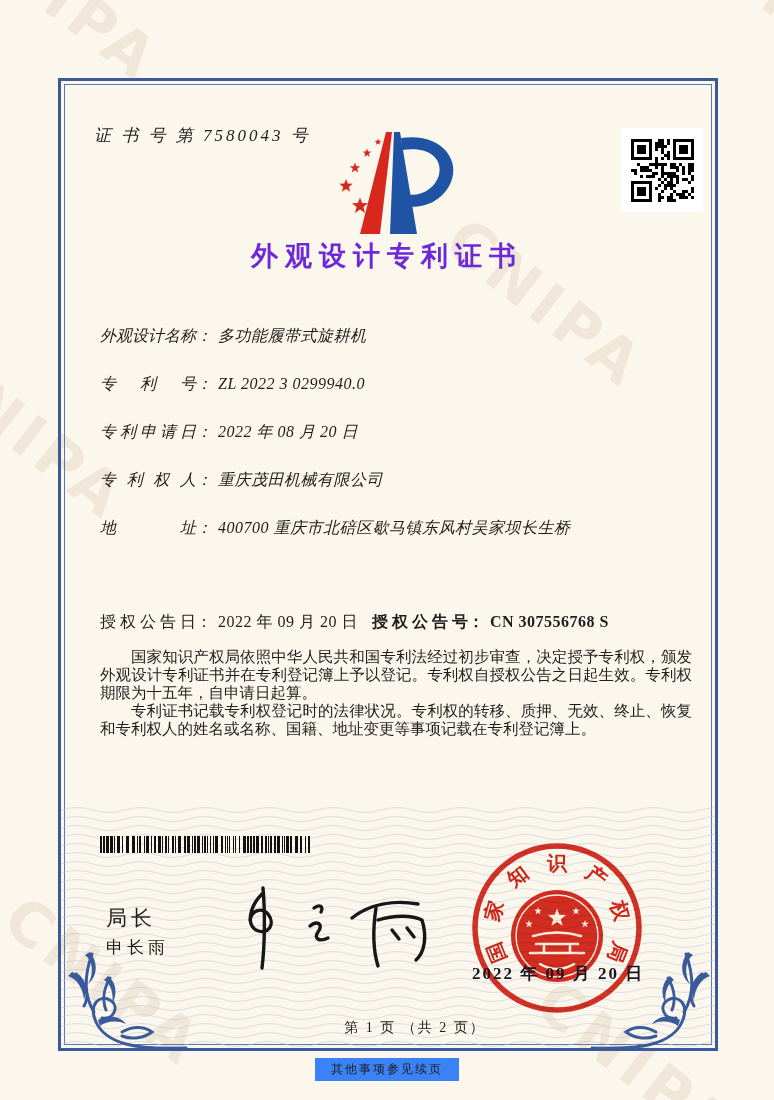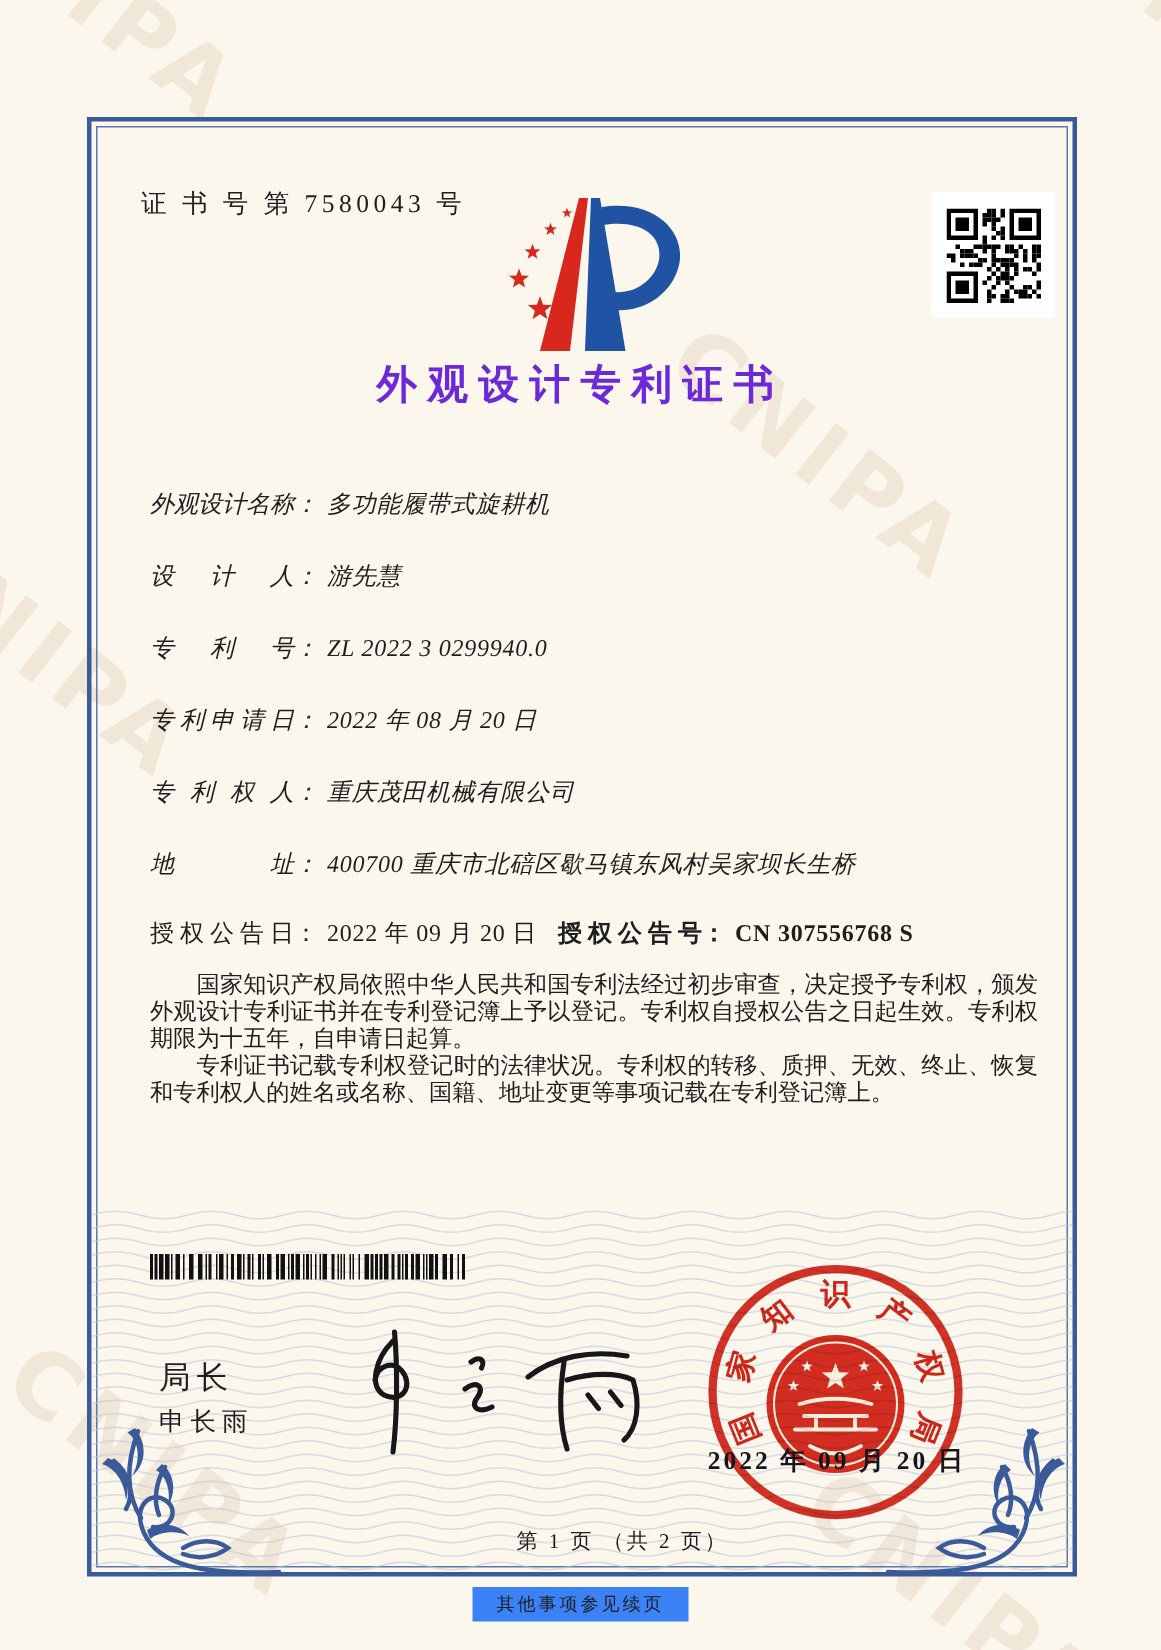--- a/index.html
+++ b/index.html
@@ -17,21 +17,21 @@
   }
   .frame-outer{
     position:absolute;left:58px;top:78px;width:660px;height:973px;
     box-sizing:border-box;border:3px solid #3a5a9a;z-index:1;
   }
   .frame-inner{
     position:absolute;left:3px;top:3px;right:3px;bottom:3px;
     border:1px solid #5d77ad;
   }
   .cert-no{
-    position:absolute;left:94px;top:124px;font-size:17px;letter-spacing:3px;z-index:3;
+    position:absolute;left:94px;top:124px;font-size:17px;letter-spacing:3px;z-index:3;font-style:italic;
   }
   .logo{position:absolute;left:322px;top:126px;z-index:3;}
   .qr-wrap{
     position:absolute;left:621px;top:128px;width:82px;height:84px;background:#ffffff;
     display:flex;align-items:center;justify-content:center;z-index:3;
   }
   .doc-title{
     position:absolute;left:0;top:238px;width:774px;text-align:center;
     font-size:27px;font-weight:bold;letter-spacing:7px;color:#6d28d9;z-index:3;
   }
@@ -263,23 +263,20 @@
     </svg>
 </div>
 
 <div class="doc-title">外观设计专利证书</div>
 
 <div class="fields">
   <div class="frow">
     <span class="flabel">外观设计名称</span><span class="fcolon">：</span><span class="fvalue">多功能履带式旋耕机</span>
   </div>
   <div class="frow">
-    <span class="flabel">设计人</span><span class="fcolon">：</span><span class="fvalue">游先慧</span>
-  </div>
-  <div class="frow">
     <span class="flabel">专利号</span><span class="fcolon">：</span><span class="fvalue">ZL 2022 3 0299940.0</span>
   </div>
   <div class="frow">
     <span class="flabel">专利申请日</span><span class="fcolon">：</span><span class="fvalue">2022 年 08 月 20 日</span>
   </div>
   <div class="frow">
     <span class="flabel">专利权人</span><span class="fcolon">：</span><span class="fvalue">重庆茂田机械有限公司</span>
   </div>
   <div class="frow">
     <span class="flabel">地址</span><span class="fcolon">：</span><span class="fvalue">400700 重庆市北碚区歇马镇东风村吴家坝长生桥</span>

